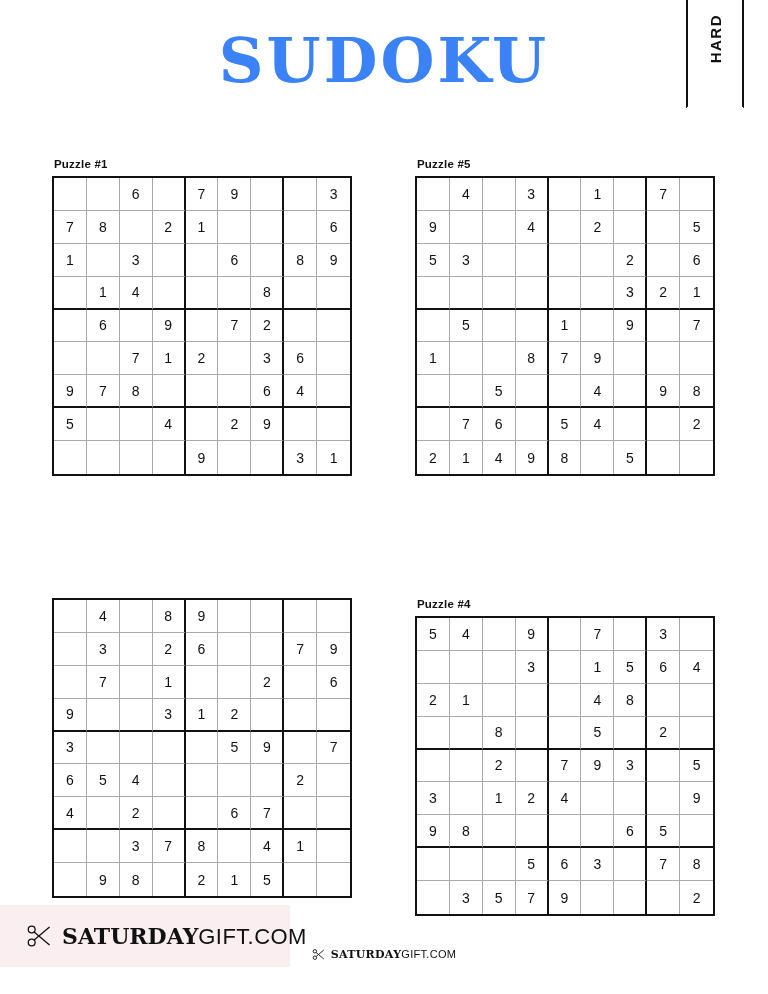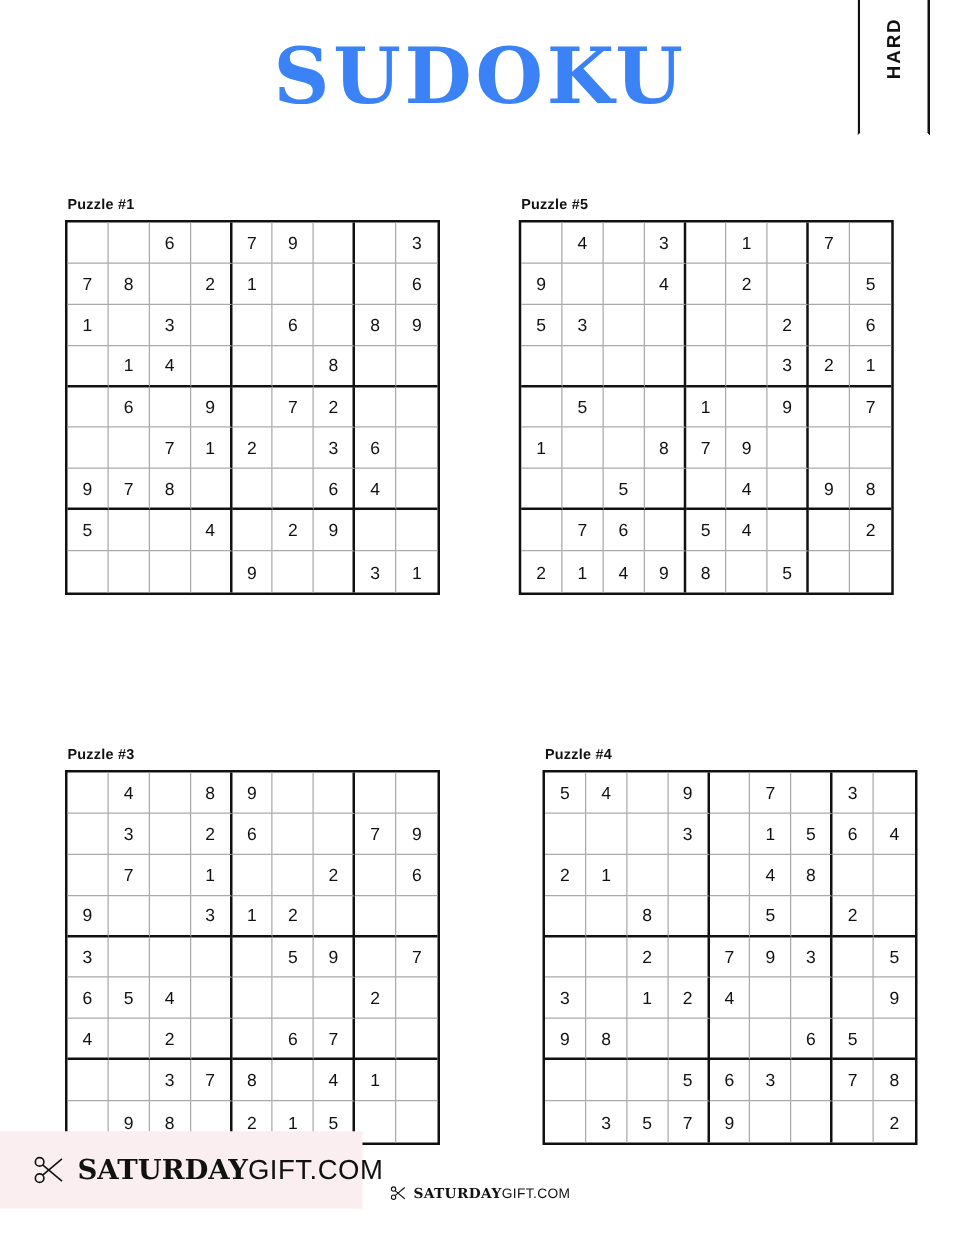--- a/index.html
+++ b/index.html
@@ -92,21 +92,21 @@
   }
   .cell.c3, .cell.c6 { border-right: 2.5px solid #111; }
   .cell.c8 { border-right: none; }
   .cell.r3, .cell.r6 { border-bottom: 2.5px solid #111; }
   .cell.r8 { border-bottom: none; }
 
   
   #puzzle-1 { left: 52px;  top: 158px; }
   #puzzle-2 { left: 415px; top: 158px; }
   #puzzle-3 { left: 52px;  top: 598px; }
-  #puzzle-4 { left: 434px; top: 598px; }
+  #puzzle-4 { left: 415px; top: 598px; }
 
   
   .brand-banner {
     position: absolute;
     left: 0;
     top: 905px;
     width: 290px;
     height: 62px;
     background: #fbeef0;
     display: flex;
@@ -322,21 +322,20 @@
         <div class="cell c3 r8">9</div>
         <div class="cell c4 r8">8</div>
         <div class="cell c5 r8"></div>
         <div class="cell c6 r8">5</div>
         <div class="cell c7 r8"></div>
         <div class="cell c8 r8"></div>
       </div>
   </div>
 
   <div class="puzzle" id="puzzle-3">
-    <div class="puzzle-label">Puzzle #3</div>
     <div class="grid" id="grid-3">
         <div class="cell c0 r0"></div>
         <div class="cell c1 r0">4</div>
         <div class="cell c2 r0"></div>
         <div class="cell c3 r0">8</div>
         <div class="cell c4 r0">9</div>
         <div class="cell c5 r0"></div>
         <div class="cell c6 r0"></div>
         <div class="cell c7 r0"></div>
         <div class="cell c8 r0"></div>

